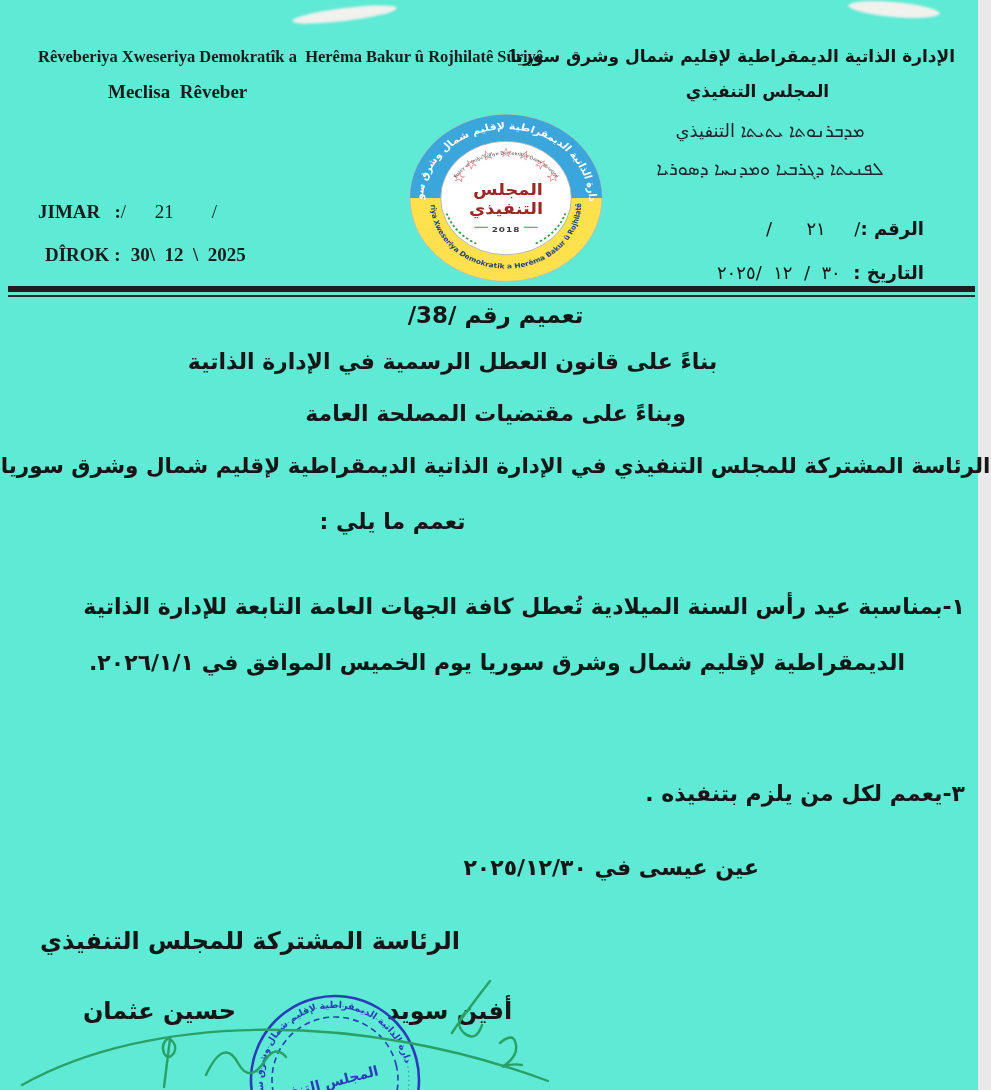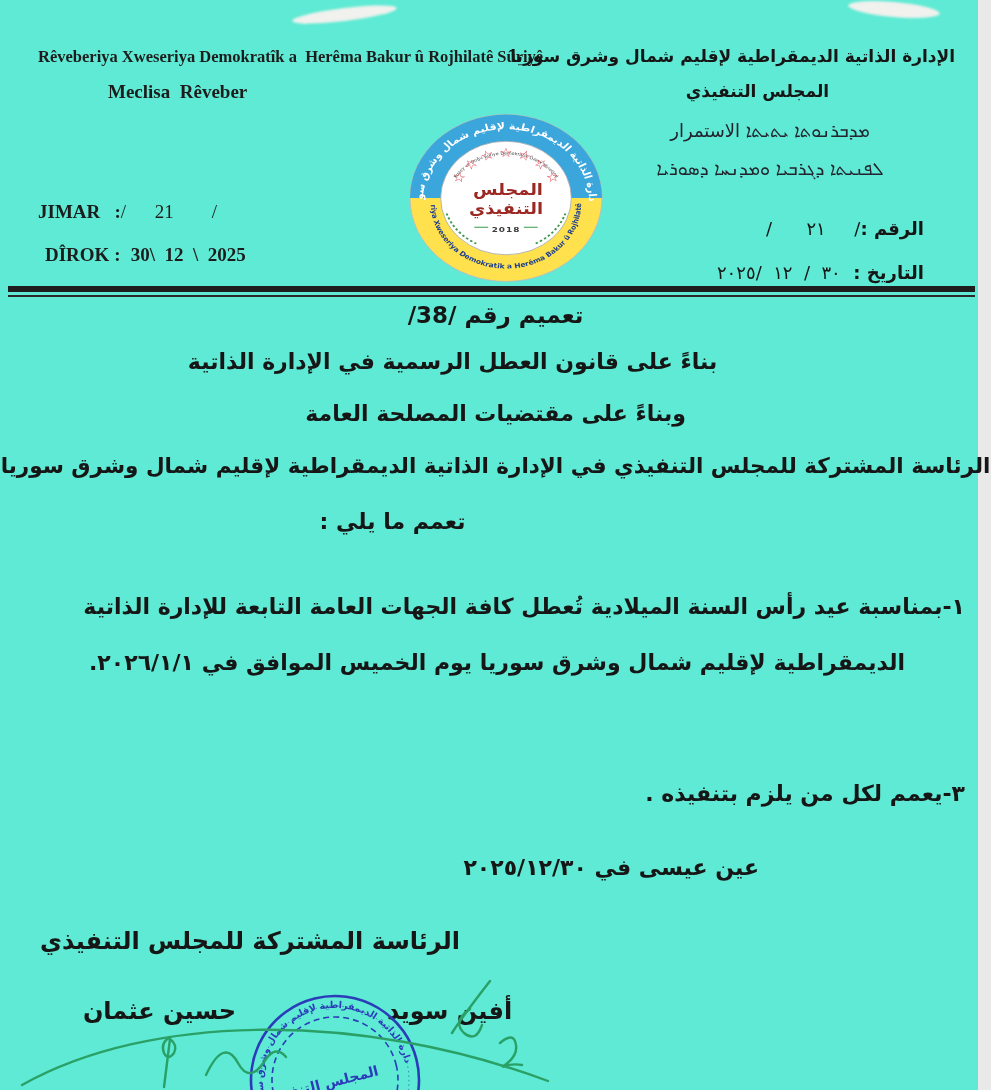--- a/index.html
+++ b/index.html
@@ -33,21 +33,21 @@
 
   <div class="abs" style="left:38px;top:201px;">
     <span class="lat" style="font-size:19px;">JIMAR   :</span><span class="lat" style="font-size:19px;font-weight:normal;">/      21        /</span>
   </div>
   <div class="abs" style="left:45px;top:244px;">
     <span class="lat" style="font-size:19px;">DÎROK :</span>&nbsp;&nbsp;<span class="lat" style="font-size:19px;">30\  12  \  2025</span>
   </div>
 
   <div class="abs ar right" style="right:36px;top:46px;font-size:17px;">الإدارة الذاتية الديمقراطية لإقليم شمال وشرق سوريا</div>
   <div class="abs ar center" style="left:560px;top:81px;width:395px;font-size:17px;">المجلس التنفيذي</div>
-  <div class="abs syr center" style="left:575px;top:120px;width:390px;">ܡܕܒܪܢܘܬܐ ܝܬܝܬܐ الاستمرار</div>
+  <div class="abs syr center" style="left:575px;top:120px;width:390px;">ܡܕܒܪܢܘܬܐ ܝܬܝܬܐ التنفيذي</div>
   <div class="abs syr center" style="left:575px;top:158px;width:390px;">ܠܦܢܝܬܐ ܕܓܪܒܝܐ ܘܡܕܢܚܐ ܕܣܘܪܝܐ</div>
 
   <div class="abs ar" style="right:42px;top:197px;font-size:18px;">
     <span>الرقم :</span><span style="font-weight:normal;margin-left:12px;">/     ٢١      /</span>
   </div>
   <div class="abs ar" style="right:42px;top:241px;font-size:18px;">
     <span>التاريخ :</span>&nbsp;&nbsp;<span style="font-weight:normal;">٣٠  /  ١٢  /٢٠٢٥</span>
   </div>
 
   <div class="abs" style="left:407px;top:112px;width:198px;height:172px;">

